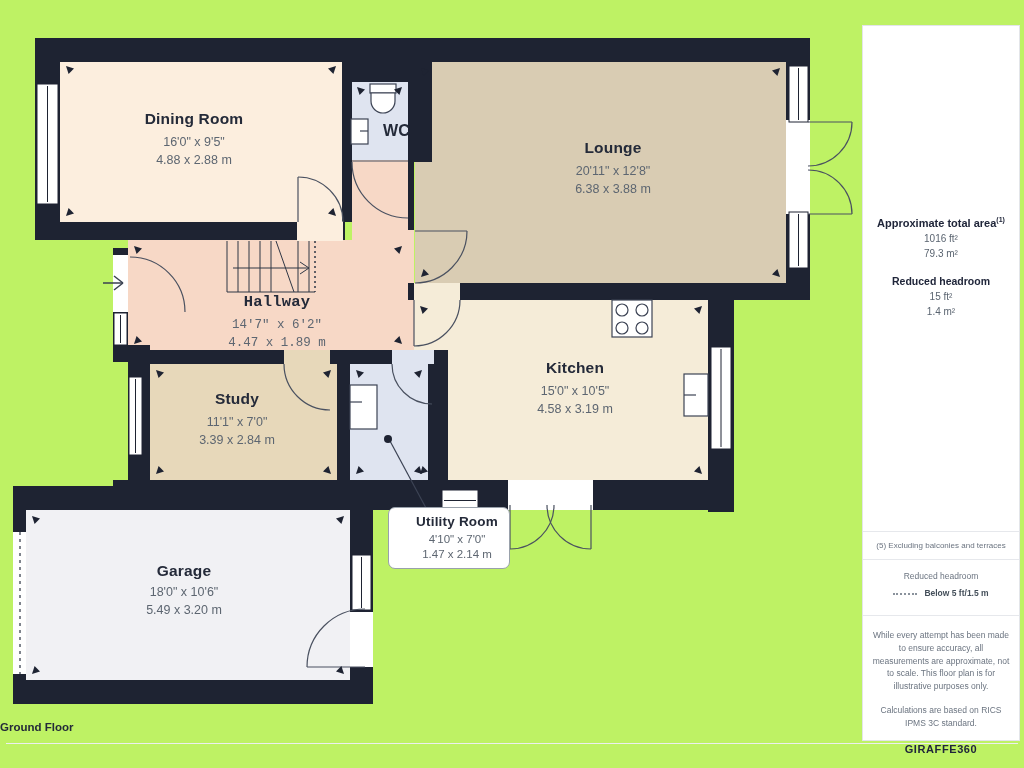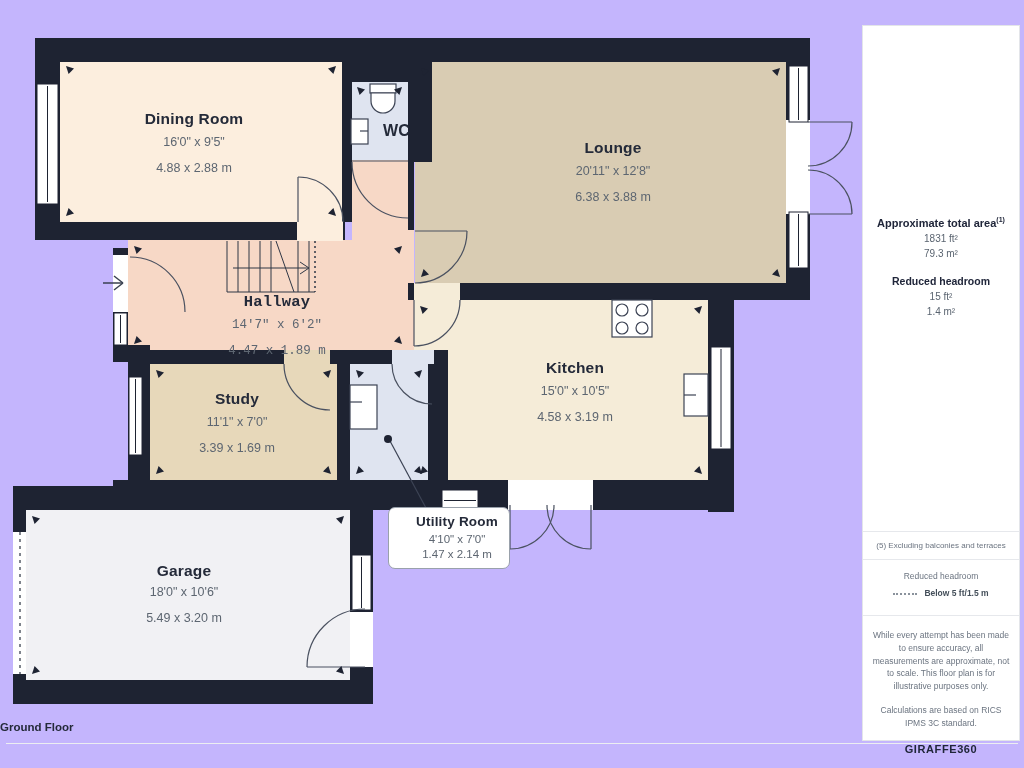--- a/index.html
+++ b/index.html
@@ -1,21 +1,21 @@
 <!DOCTYPE html>
 <html><head>
 <meta charset="utf-8">
 <style>
   html,body{margin:0;padding:0;background:#ffffff;width:1024px;height:768px;overflow:hidden;
     font-family:"Liberation Sans", sans-serif;}
-  #stage{position:relative;width:1024px;height:768px;background:#c4b5fd;}
+  #stage{position:relative;width:1024px;height:768px;background:#bef264;}
   #plan-svg{position:absolute;left:0;top:0;}
   .room-label{position:absolute;text-align:center;pointer-events:none;}
   .rname{display:block;font-size:15.5px;font-weight:bold;color:#242a39;letter-spacing:.2px;}
-  .rdim{display:block;font-size:12.5px;color:#5d6671;line-height:16px;margin-top:10px;}
+  .rdim{display:block;font-size:12.5px;color:#5d6671;line-height:16px;margin-top:2px;}
   .rname.big{font-size:16px;}
   .callout{position:absolute;left:388px;top:507px;width:100px;background:#fff;
     border:1.5px solid #99a1ab;border-radius:7px;text-align:center;padding:6px 2px 7px 18px;}
   .callout .rname{font-size:13.5px;}
   .callout .rdim{font-size:11.5px;line-height:14px;margin-top:1px;}
   #floor-label{position:absolute;left:0;top:721px;width:862px;text-align:left;
     font-size:11.5px;font-weight:bold;color:#242a39;}
   #bottom-rule{position:absolute;left:6px;top:743px;width:1012px;border-top:1px solid #eceef1;}
   
   #sidebar{position:absolute;left:862px;top:25px;width:158px;height:716px;background:#fff;
@@ -243,21 +243,21 @@
   <span class="rdim">6.38 x 3.88 m</span>
 </div>
 <div class="room-label" style="left:177px;top:293px;width:200px;font-family:Liberation Mono, monospace;">
   <span class="rname">Hallway</span>
   <span class="rdim" style="margin-top:6px;">14'7" x 6'2"</span>
   <span class="rdim">4.47 x 1.89 m</span>
 </div>
 <div class="room-label" style="left:137px;top:390px;width:200px;">
   <span class="rname">Study</span>
   <span class="rdim" style="margin-top:6px;">11'1" x 7'0"</span>
-  <span class="rdim">3.39 x 1.69 m</span>
+  <span class="rdim">3.39 x 2.84 m</span>
 </div>
 <div class="room-label" style="left:475px;top:359px;width:200px;">
   <span class="rname">Kitchen</span>
   <span class="rdim" style="margin-top:6px;">15'0" x 10'5"</span>
   <span class="rdim">4.58 x 3.19 m</span>
 </div>
 <div class="callout">
   <span class="rname">Utility Room</span>
   <span class="rdim" style="margin-top:3px;">4'10" x 7'0"</span>
   <span class="rdim">1.47 x 2.14 m</span>
@@ -267,21 +267,21 @@
   <span class="rdim" style="margin-top:4px;">18'0" x 10'6"</span>
   <span class="rdim">5.49 x 3.20 m</span>
 </div>
 
 <div id="floor-label">Ground Floor</div>
 <div id="bottom-rule"></div>
 
 <div id="sidebar">
   <div class="sec" id="sec-area">
     <div class="s-head"><span>Approximate total area</span><sup>(1)</sup></div>
-    <div class="s-val">1831 ft²</div>
+    <div class="s-val">1016 ft²</div>
     <div class="s-val">79.3 m²</div>
   </div>
   <div class="sec" id="sec-rh">
     <div class="s-head" style="font-size:10.5px;">Reduced headroom</div>
     <div class="s-val">15 ft²</div>
     <div class="s-val">1.4 m²</div>
   </div>
   <div class="sec" id="sec-note">(5) Excluding balconies and terraces</div>
   <div class="sec" id="sec-legend">
     <div class="l1">Reduced headroom</div>

